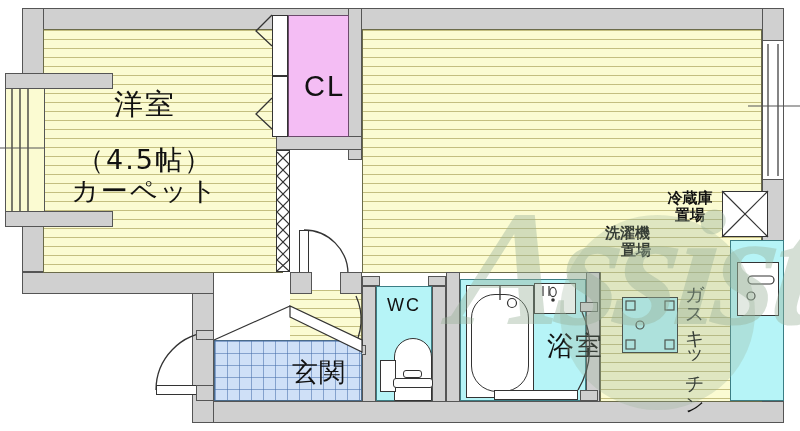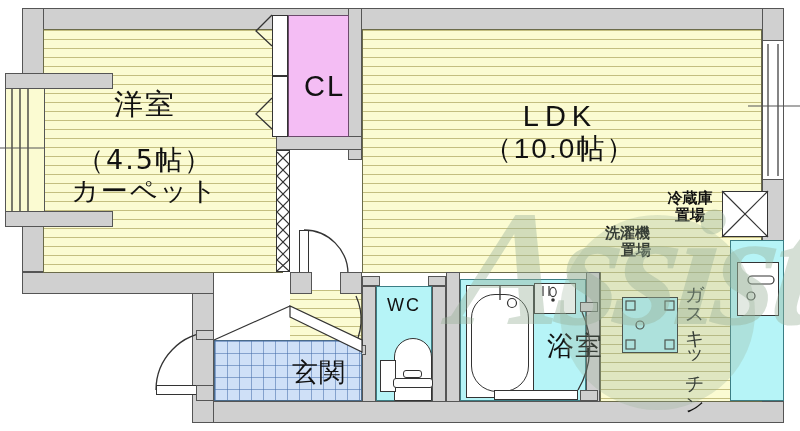--- a/index.html
+++ b/index.html
@@ -99,24 +99,20 @@
   <svg width="800" height="431">
     <g stroke="#333" stroke-width="1.1" fill="none">
       <polyline points="277,152 289,164 277,176 289,188 277,200 289,212 277,224 289,236 277,248 289,260 277,271"></polyline>
       <polyline points="289,152 277,164 289,176 277,188 289,200 277,212 289,224 277,236 289,248 277,260 289,271"></polyline>
     </g>
   </svg>
 
   <div class="abs floor-yellow" style="left:362px;top:29px;width:400px;height:244px;"></div>
   <div class="abs floor-yellow" style="left:600px;top:272px;width:162px;height:130px;border-top:none;"></div>
 
-  <div class="lbl big" style="left:440px;top:100px;width:240px;">
-    <div style="letter-spacing:6px;">LDK</div>
-    <div style="font-size:28px;">（10.0帖）</div>
-  </div>
 
   <div class="abs" style="left:762px;top:40px;width:22px;height:140px;background:#ffffff;border:1px solid #555;"></div>
   <svg width="800" height="431">
     <line x1="768" y1="44" x2="768" y2="176" stroke="#333" stroke-width="1.2"></line>
     <line x1="778" y1="44" x2="778" y2="176" stroke="#333" stroke-width="1.2"></line>
     <line x1="748" y1="106" x2="800" y2="106" stroke="#555" stroke-width="1.1"></line>
   </svg>
 
   <div class="abs" style="left:722px;top:191px;width:46px;height:46px;background:#ffffff;border:1.4px solid #333;"></div>
   <svg width="800" height="431">

